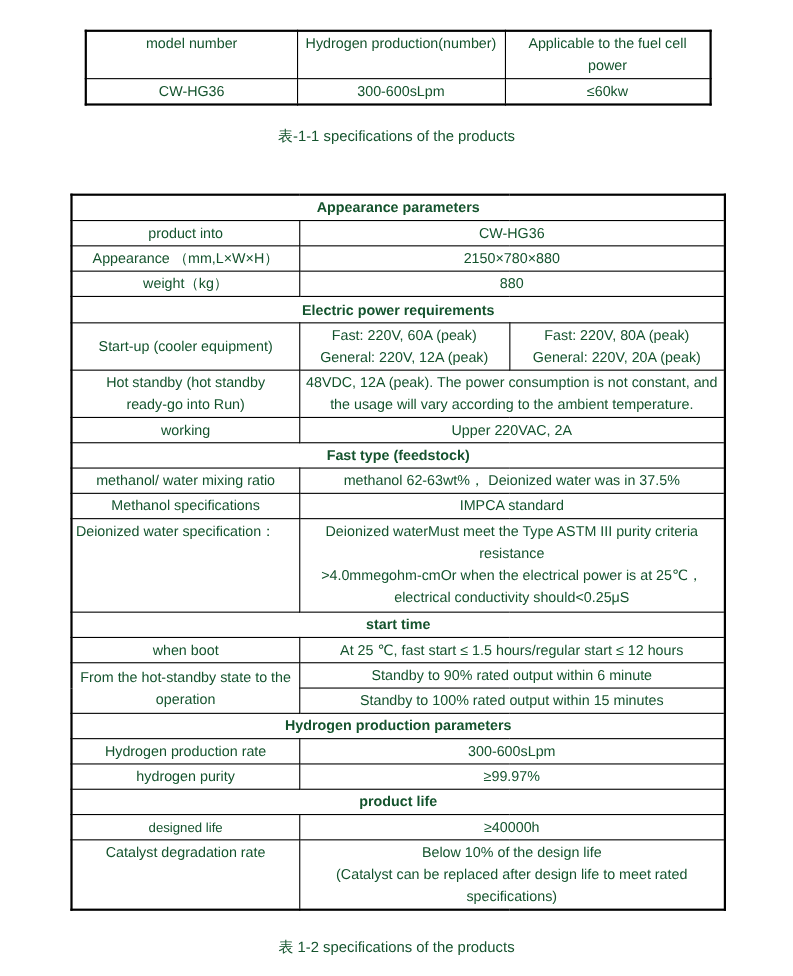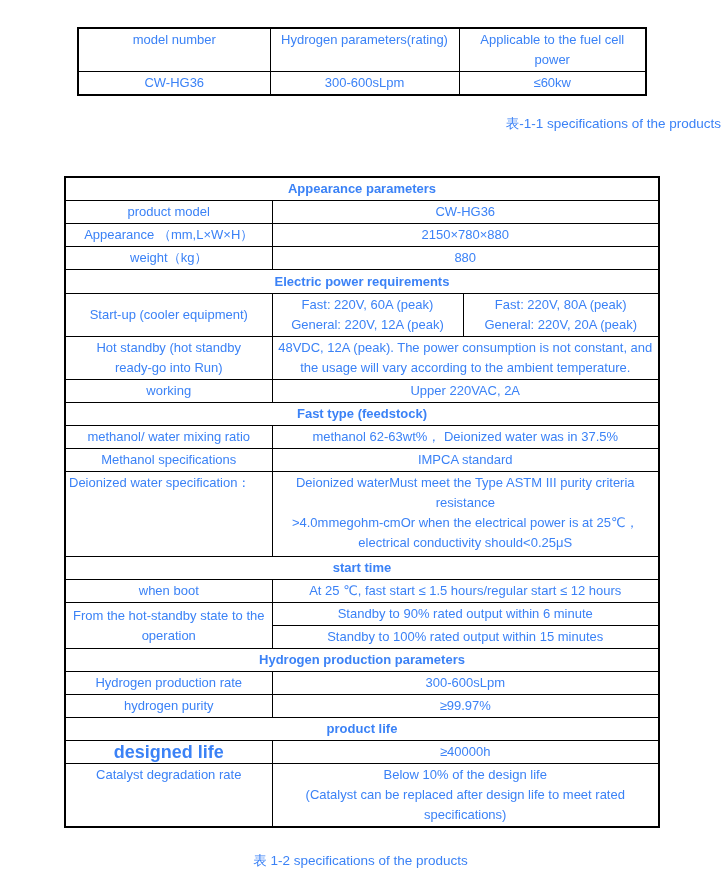--- a/index.html
+++ b/index.html
@@ -3,21 +3,21 @@
 <meta charset="utf-8">
 <style>
   * { margin: 0; padding: 0; box-sizing: border-box; }
   html, body { background: #ffffff; }
   .page {
     position: relative;
     width: 634px;
     height: 887px;
     background: #ffffff;
     font-family: "Liberation Sans", "DejaVu Sans", sans-serif;
-    color: #3b82f6;
+    color: #14532d;
   }
   table {
     border-collapse: collapse;
     table-layout: fixed;
     border: 2px solid #000;
   }
   td {
     border: 1px solid #000;
     font-size: 13px;
     line-height: 20px;
@@ -39,50 +39,50 @@
   .spec-table {
     position: absolute;
     left: 64px;
     top: 176px;
     width: 594px;
     border-radius: 22px;
   }
   .spec-table tr.sec td { font-weight: bold; }
   td.va-top { vertical-align: top; margin-top: 15px; }
   td.ta-left { text-align: left; }
-  td.big { font-size: 18px; font-weight: bold; }
+  td.big { font-size: 12px; }
   
   .h21 { height: 21px; } .h22 { height: 22px; } .h24 { height: 24px; }
   .h43 { height: 43px; } .h62 { height: 62px; } .h85 { height: 85px; }
   .caption {
     position: absolute;
     left: 0;
     width: 721px;
     text-align: center;
     font-size: 13.5px;
     line-height: 17px;
   }
-  .caption1 { top: 115px; text-align: right; }
+  .caption1 { top: 115px; }
   .caption2 { top: 852px; }
 </style>
 </head>
 <body>
 
 <div class="page">
 
   <table class="model-table">
     <colgroup>
         <col style="width:192px">
         <col style="width:189px">
         <col style="width:187px">
       </colgroup>
     <tbody>
       <tr class="hdr h43">
         <td>model number</td>
-        <td>Hydrogen parameters(rating)</td>
+        <td>Hydrogen production(number)</td>
         <td>Applicable to the fuel cell power</td>
       </tr>
       <tr class="h22">
         <td>CW-HG36</td>
         <td>300-600sLpm</td>
         <td>≤60kw</td>
       </tr>
     </tbody>
   </table>
 
@@ -93,21 +93,21 @@
         <col style="width:207px">
         <col style="width:191px">
         <col style="width:196px">
       </colgroup>
     <tbody>
 
       <tr class="sec h21">
         <td colspan="3">Appearance parameters</td>
       </tr>
       <tr class="h21">
-        <td>product model</td>
+        <td>product into</td>
         <td colspan="2">CW-HG36</td>
       </tr>
       <tr class="h22">
         <td>Appearance （mm,L×W×H）</td>
         <td colspan="2">2150×780×880</td>
       </tr>
       <tr class="h22">
         <td>weight（kg）</td>
         <td colspan="2">880</td>
       </tr>

